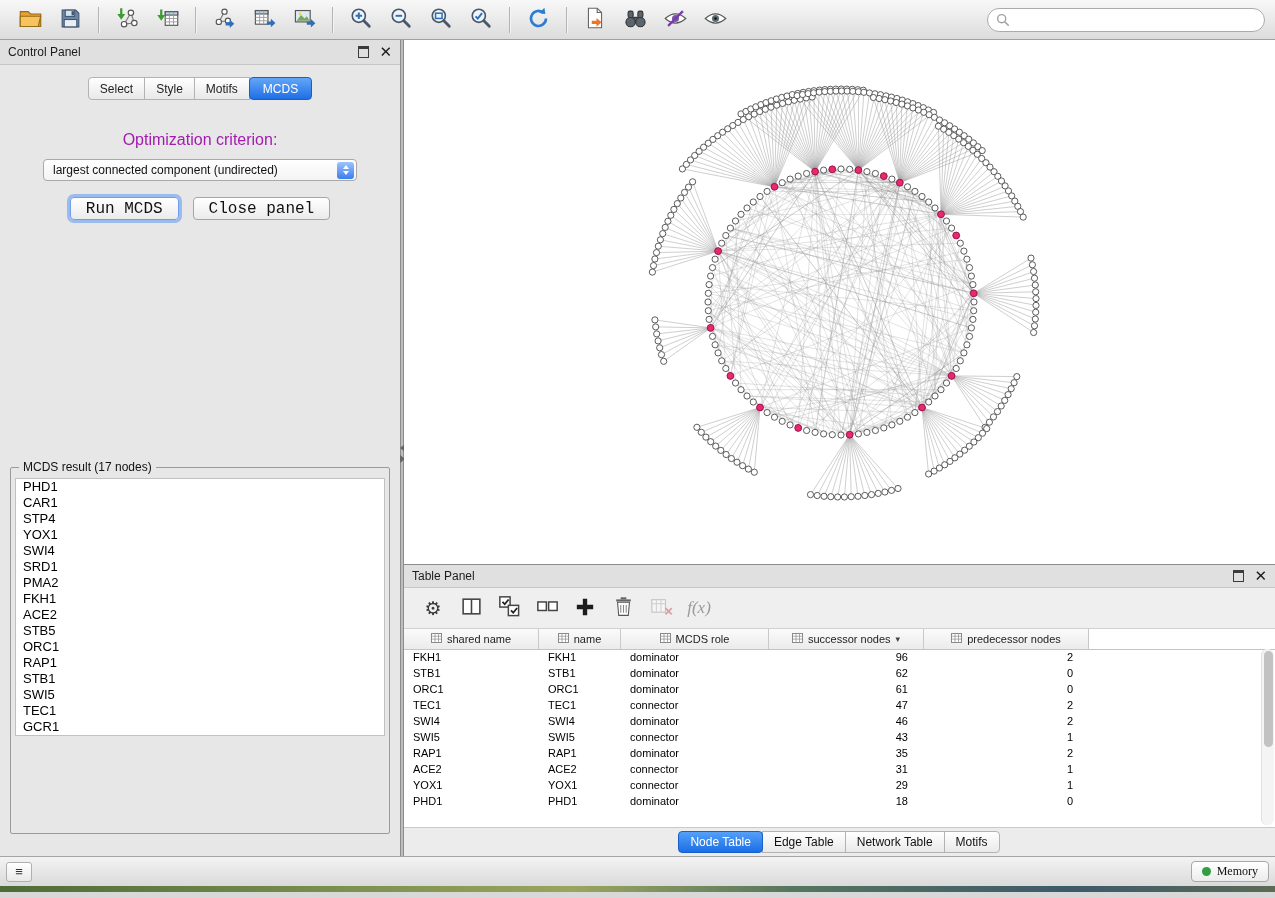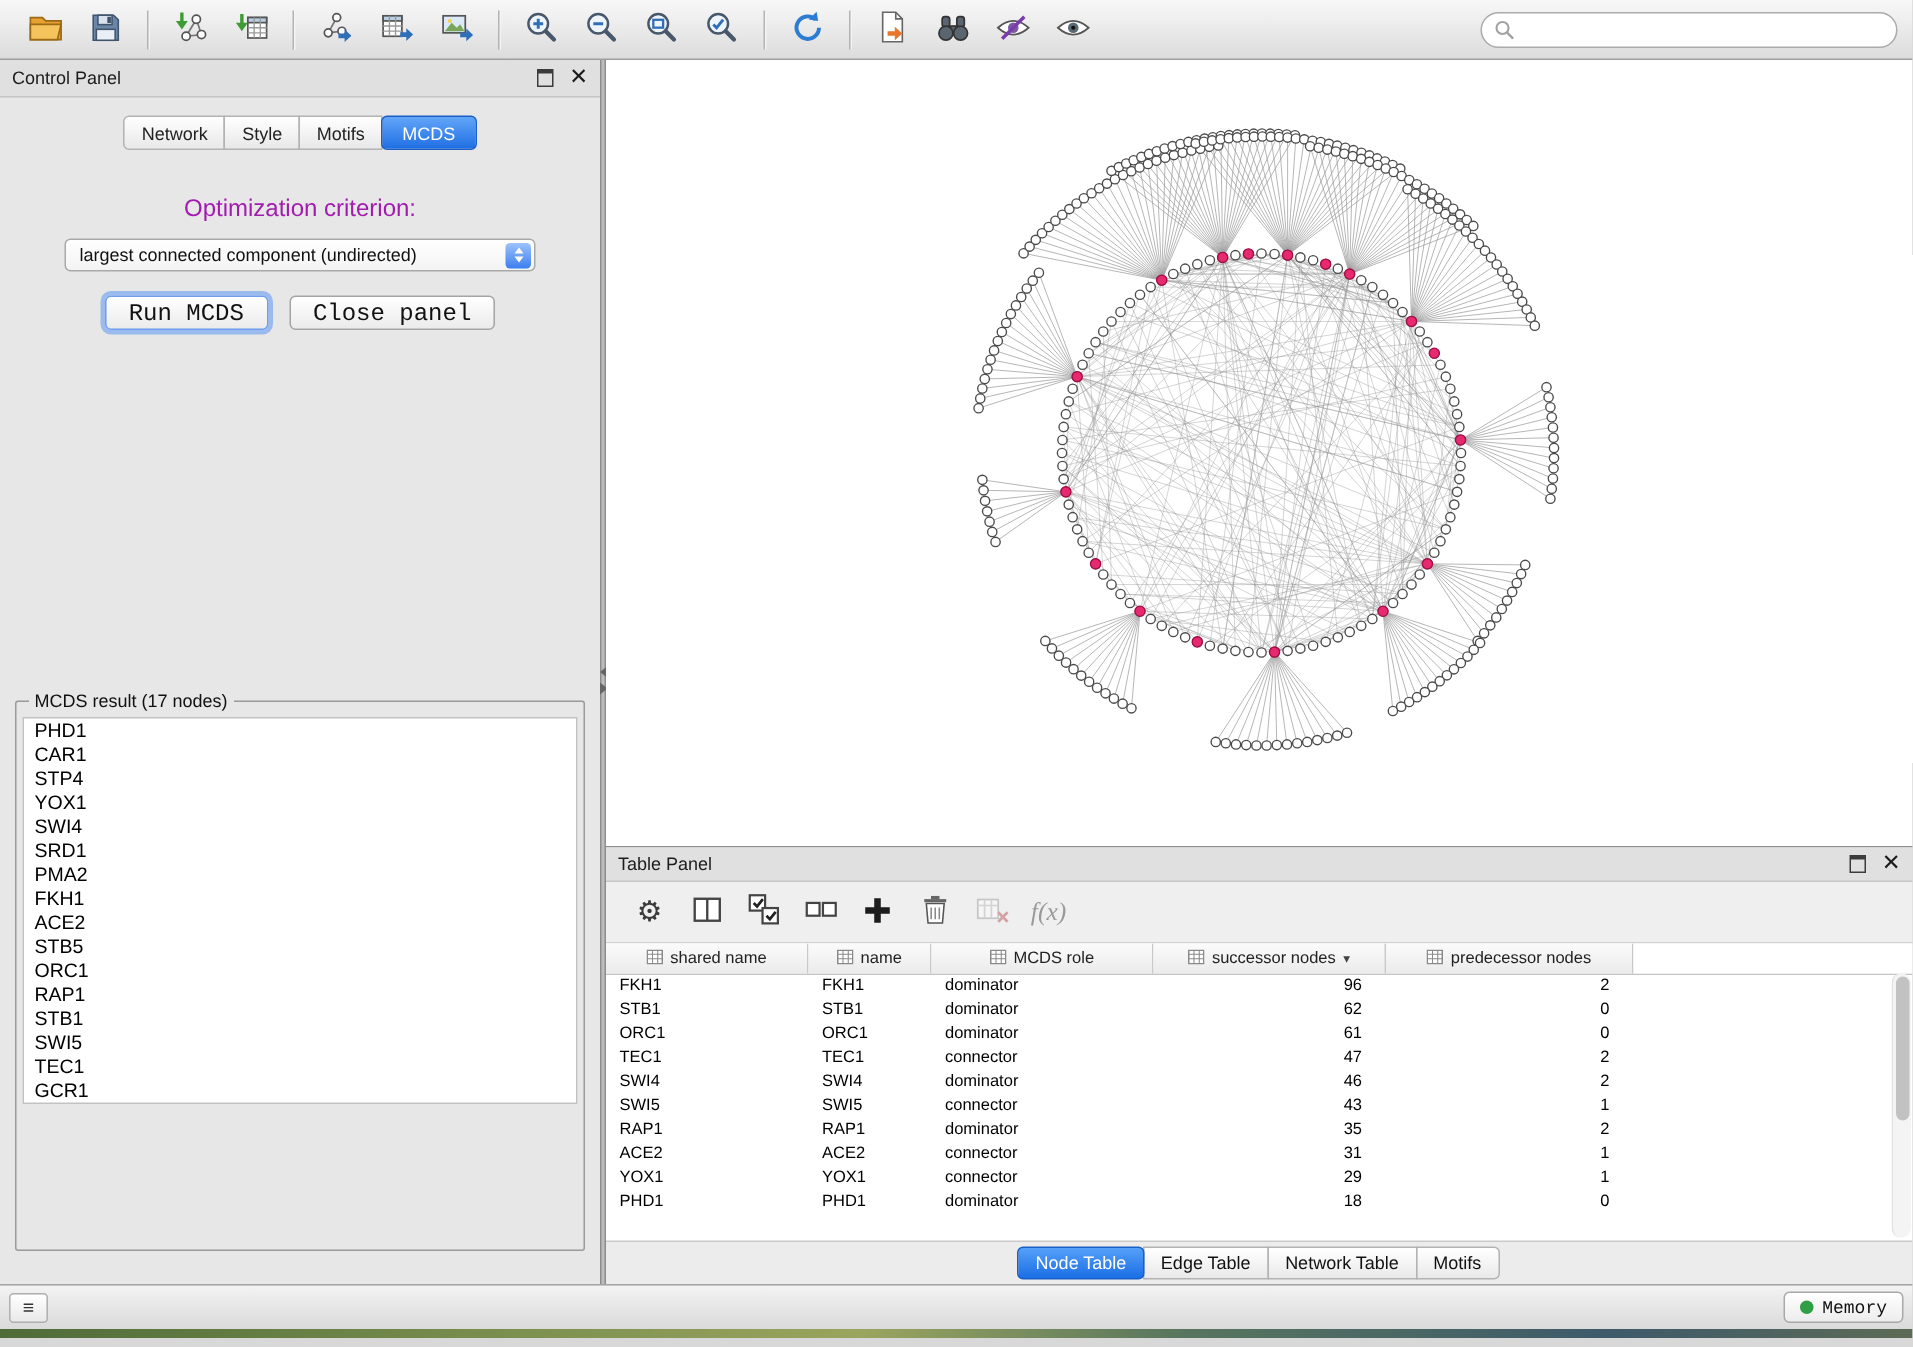--- a/index.html
+++ b/index.html
@@ -112,21 +112,21 @@
       border-radius:4px;position:relative;z-index:1;}
   .tp-tab:last-child{border-radius:0 4px 4px 0;}
 
   
   .statusbar{height:30px;flex:0 0 30px;background:linear-gradient(#f3f3f3,#dadada);
       border-top:1px solid #a5a5a5;display:flex;align-items:center;padding:0 6px;box-sizing:border-box;}
   .sb-left{width:26px;height:20px;border:1px solid #b0b0b0;border-radius:3px;
       background:linear-gradient(#fff,#e9e9e9);font-size:13px;line-height:16px;color:#333;cursor:default;}
   .memory-btn{margin-left:auto;height:21px;border:1px solid #a8a8a8;border-radius:4px;
       background:linear-gradient(#ffffff,#ececec);display:flex;align-items:center;gap:6px;
-      padding:0 10px;font-size:12px;color:#111;font-family:Liberation Mono, monospace;cursor:default;justify-content:space-between;}
+      padding:0 10px;font-size:12px;color:#111;font-family:Liberation Serif, serif;cursor:default;justify-content:space-between;}
   .memory-btn .dot{width:9px;height:9px;border-radius:50%;display:inline-block;}
 
   .wallpaper{height:6px;background:linear-gradient(90deg,#4e6b38,#7d9150 28%,#9aa55e 45%,#57755e 62%,#3d5a6b 84%,#5d6b55);}
 </style>
 </head>
 <body>
 
 <div class="app">
 
   <div class="toolbar">
@@ -275,21 +275,21 @@
 
     <aside class="control-panel">
       <div class="cp-header">
         <span class="panel-title">Control Panel</span>
         <span class="win-btns">
           <span class="float-btn"></span>
           <span class="close-x">✕</span>
         </span>
       </div>
       <div class="cp-tabs">
-          <div class="cp-tab">Network</div>
+          <div class="cp-tab">Select</div>
           <div class="cp-tab">Style</div>
           <div class="cp-tab">Motifs</div>
           <div class="cp-tab active">MCDS</div>
         </div>
       <div class="cp-opt-label">Optimization criterion:</div>
       <div class="dropdown">
         <span class="dd-value">largest connected component (undirected)</span>
         <span class="dd-stepper">
             <i class="up"></i>
             <i class="down"></i>

